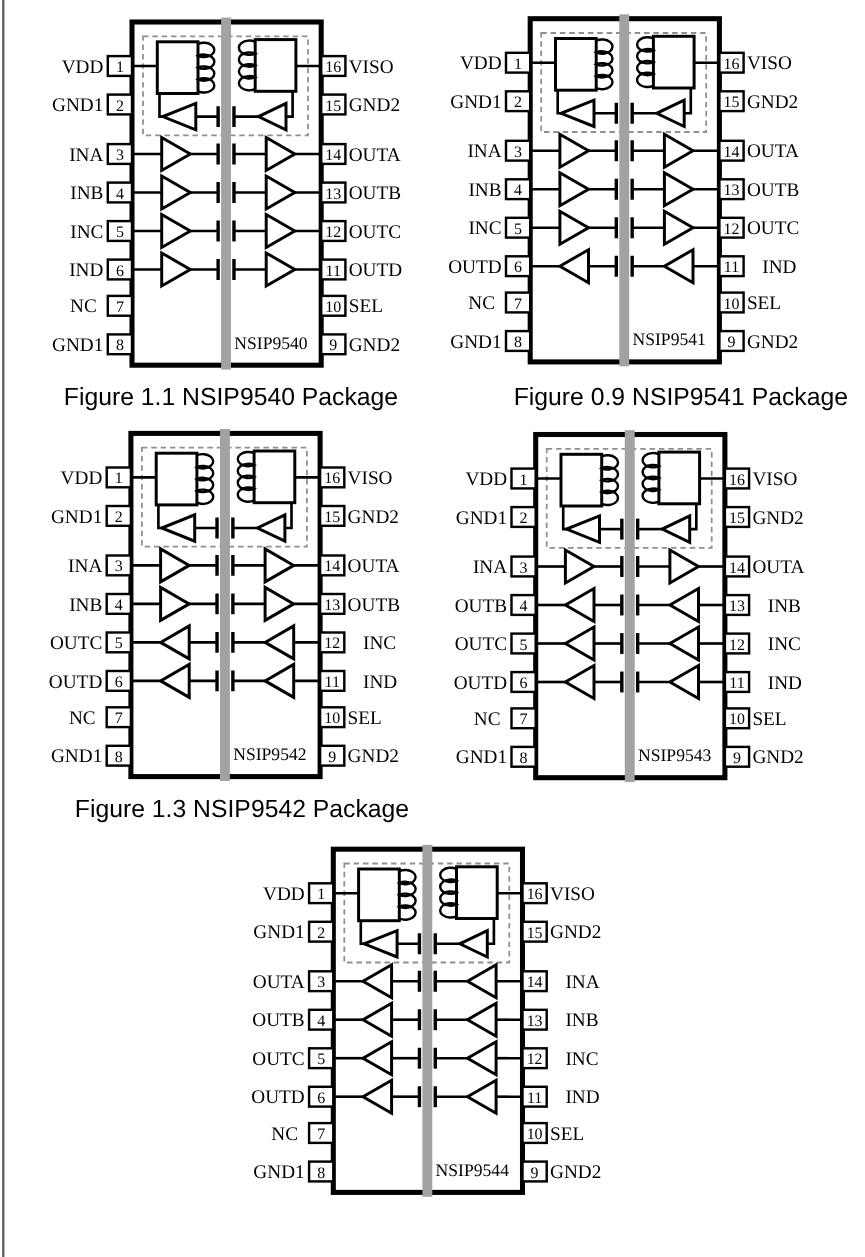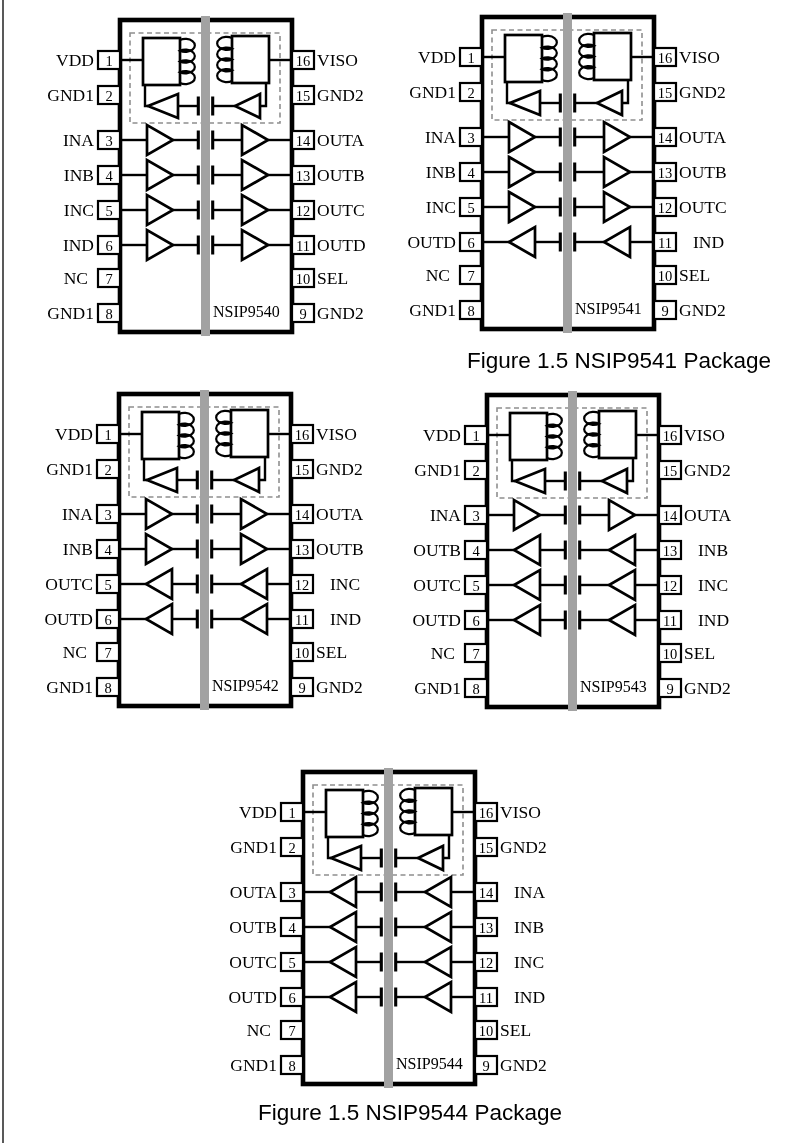--- a/index.html
+++ b/index.html
@@ -687,15 +687,16 @@
           <text x="297" y="270" font-family="'Liberation Serif',serif" font-size="17.5" fill="#000">SEL</text>
         </g>
         <g>
           <rect x="272" y="290" width="22" height="18" fill="#fff" stroke="#000" stroke-width="2.2"></rect>
           <text x="283" y="304.5" text-anchor="middle" font-family="'Liberation Serif',serif" font-size="14.5" fill="#000">9</text>
           <text x="297" y="305" font-family="'Liberation Serif',serif" font-size="17.5" fill="#000">GND2</text>
         </g>
       </svg>
     </div>
 
-  <div class="caption" style="left:467px;top:348px">Figure 1.5 NSIP9541 Package</div>
-  <div class="caption" style="left:258px;top:1100px">Figure 1.5 NSIP9544 Package</div>
+  <div class="caption" style="left:58px;top:348px">Figure 1.1 NSIP9540 Package</div>
+  <div class="caption" style="left:467px;top:348px">Figure 0.9 NSIP9541 Package</div>
+  <div class="caption" style="left:68px;top:723px">Figure 1.3 NSIP9542 Package</div>
 </div>
 
 </body></html>

